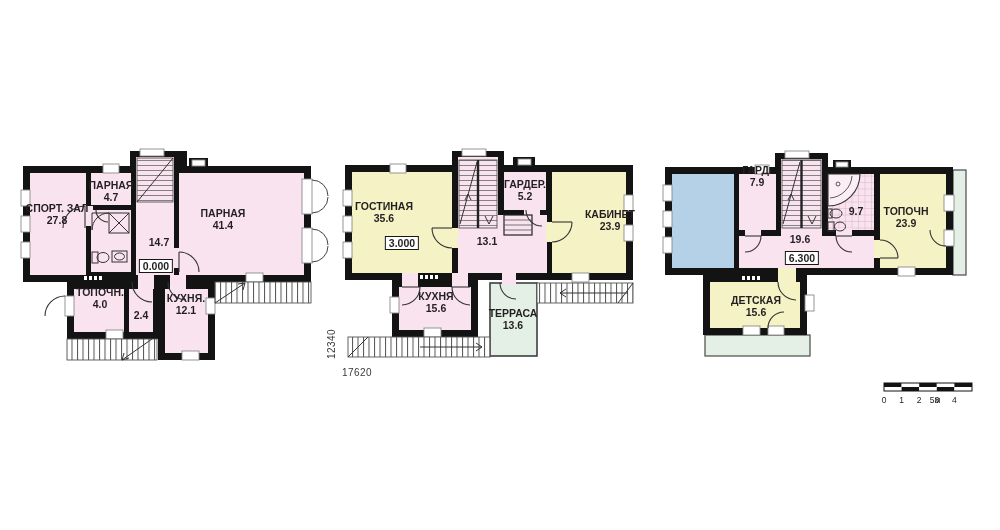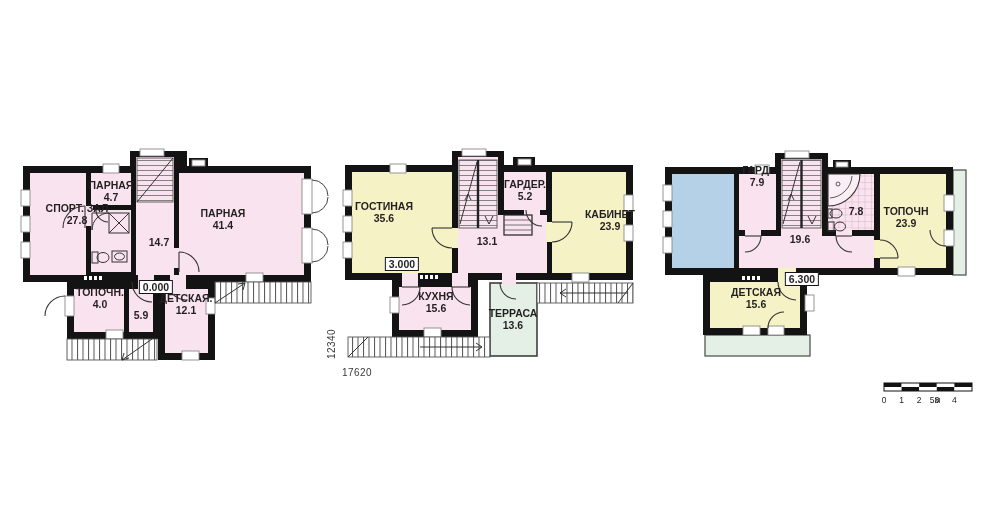--- a/index.html
+++ b/index.html
@@ -2,23 +2,23 @@
 <html><head>
 <meta charset="utf-8">
 <style>
   html,body{margin:0;padding:0;background:#fff;}
   #stage{position:relative;width:1000px;height:530px;background:#ffffff;overflow:hidden;
          font-family:"Liberation Sans",sans-serif;}
   #plan-svg{position:absolute;left:0;top:0;}
   .lbl{position:absolute;transform:translate(-50%,-50%);text-align:center;color:#231f20;
        font-weight:bold;font-size:10.5px;line-height:1.15;white-space:nowrap;}
   .lbl .nm,.lbl .ar{display:block;}
-  .lbl.wrap{white-space:normal;width:64px;margin-left:20px;}
+  .lbl.wrap{white-space:normal;width:64px;}
   .elev{position:absolute;transform:translate(-50%,-50%);background:#ffffff;border:1.5px solid #161616;
-        padding:0 3px;font-weight:bold;font-size:10.5px;color:#231f20;margin-top:21px;}
+        padding:0 3px;font-weight:bold;font-size:10.5px;color:#231f20;}
   .dim{position:absolute;transform:translate(-50%,-50%);font-size:10px;color:#3a3a3a;letter-spacing:.4px;}
   .dim.rot{transform:translate(-50%,-50%) rotate(-90deg);}
   .tick{position:absolute;transform:translate(-50%,0);font-size:8.5px;color:#1c1c1c;}
 </style>
 </head>
 <body>
 
 <div id="stage">
 
 <svg id="plan-svg" width="1000" height="530" viewBox="0 0 1000 530" xmlns="http://www.w3.org/2000/svg">
@@ -311,24 +311,24 @@
 <div class="elev" style="left:156px;top:266px">0.000</div>
 <div class="lbl" style="left:223px;top:219px">
   <span class="nm">ПАРНАЯ</span>
   <span class="ar">41.4</span>
 </div>
 <div class="lbl" style="left:100px;top:298px">
   <span class="nm">ТОПОЧН.</span>
   <span class="ar">4.0</span>
 </div>
 <div class="lbl" style="left:141px;top:315px">
-  <span class="ar">5.9</span>
+  <span class="ar">2.4</span>
 </div>
 <div class="lbl" style="left:186px;top:304px">
-  <span class="nm">ДЕТСКАЯ.</span>
+  <span class="nm">КУХНЯ.</span>
   <span class="ar">12.1</span>
 </div>
 
 <div class="lbl" style="left:384px;top:212px">
   <span class="nm">ГОСТИНАЯ</span>
   <span class="ar">35.6</span>
 </div>
 <div class="elev" style="left:402px;top:243px">3.000</div>
 <div class="lbl" style="left:525px;top:190px">
   <span class="nm">ГАРДЕР.</span>
@@ -348,31 +348,31 @@
 <div class="lbl" style="left:513px;top:319px">
   <span class="nm">ТЕРРАСА</span>
   <span class="ar">13.6</span>
 </div>
 
 <div class="lbl" style="left:757px;top:176px">
   <span class="nm">ГАРД.</span>
   <span class="ar">7.9</span>
 </div>
 <div class="lbl" style="left:856px;top:211px">
-  <span class="ar">7.8</span>
+  <span class="ar">9.7</span>
 </div>
 <div class="lbl" style="left:906px;top:217px">
   <span class="nm">ТОПОЧН</span>
   <span class="ar">23.9</span>
 </div>
 <div class="lbl" style="left:800px;top:239px">
   <span class="ar">19.6</span>
 </div>
 <div class="elev" style="left:802px;top:258px">6.300</div>
-<div class="lbl" style="left:756px;top:298px">
+<div class="lbl" style="left:756px;top:306px">
   <span class="nm">ДЕТСКАЯ</span>
   <span class="ar">15.6</span>
 </div>
 
 <div class="dim rot" style="left:331px;top:344px">12340</div>
 <div class="dim" style="left:357px;top:372px">17620</div>
 
 <span class="tick" style="left:884px;top:395px">0</span>
 <span class="tick" style="left:901.6px;top:395px">1</span>
 <span class="tick" style="left:919.2px;top:395px">2</span>

